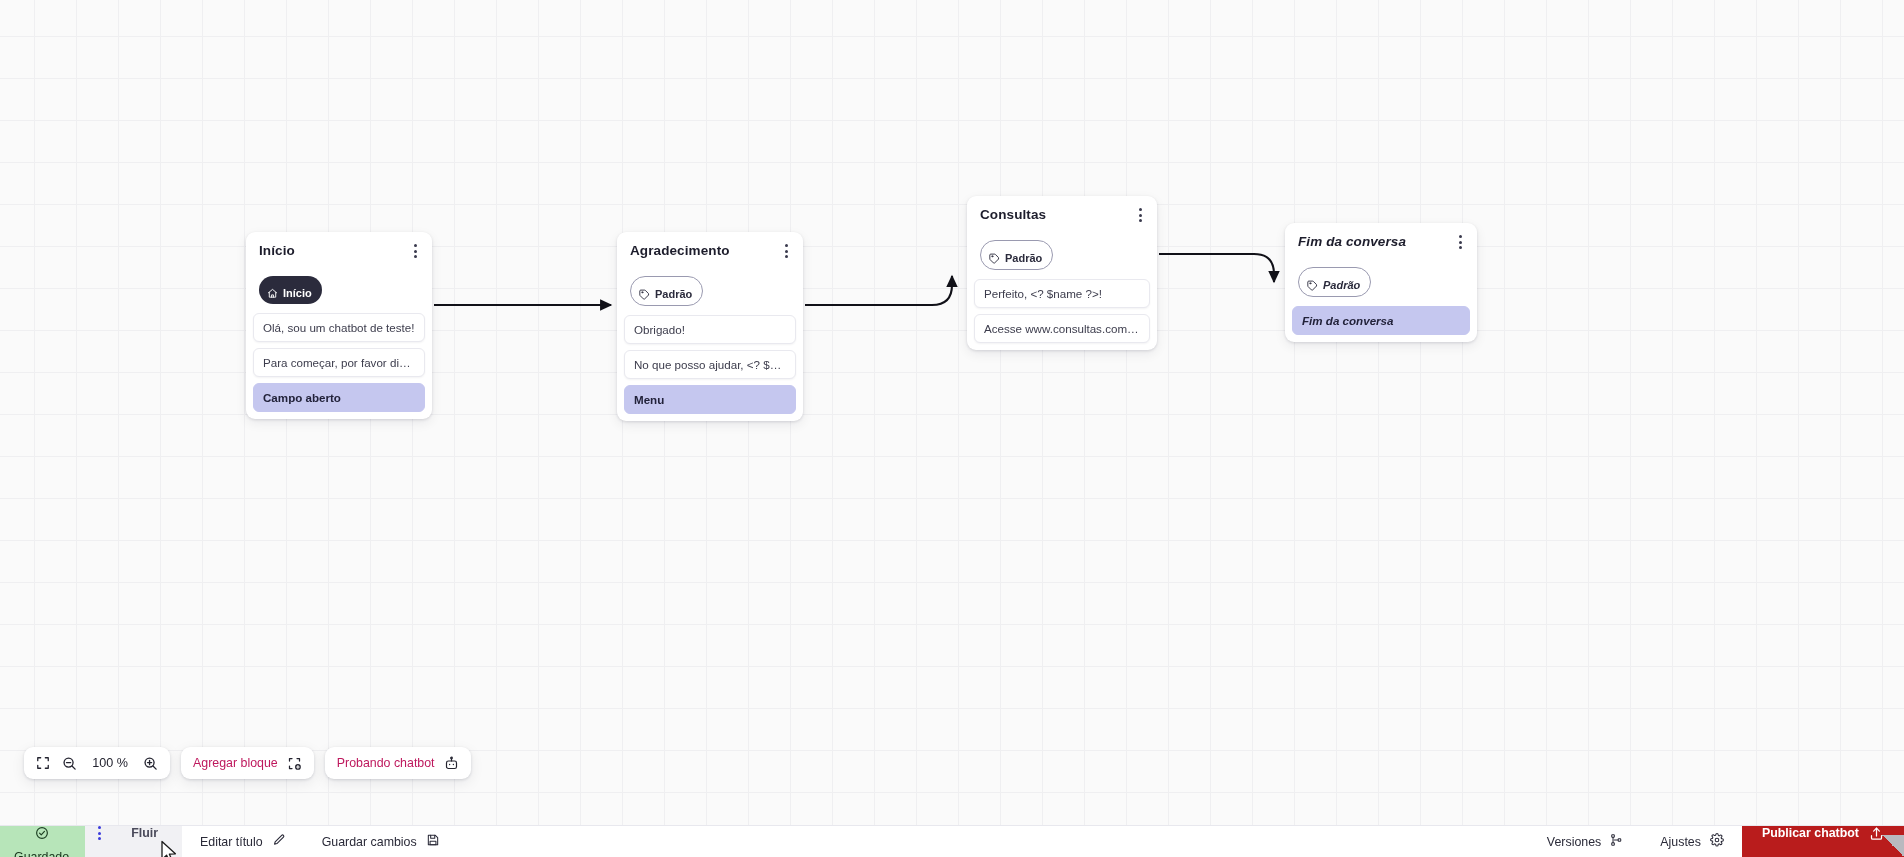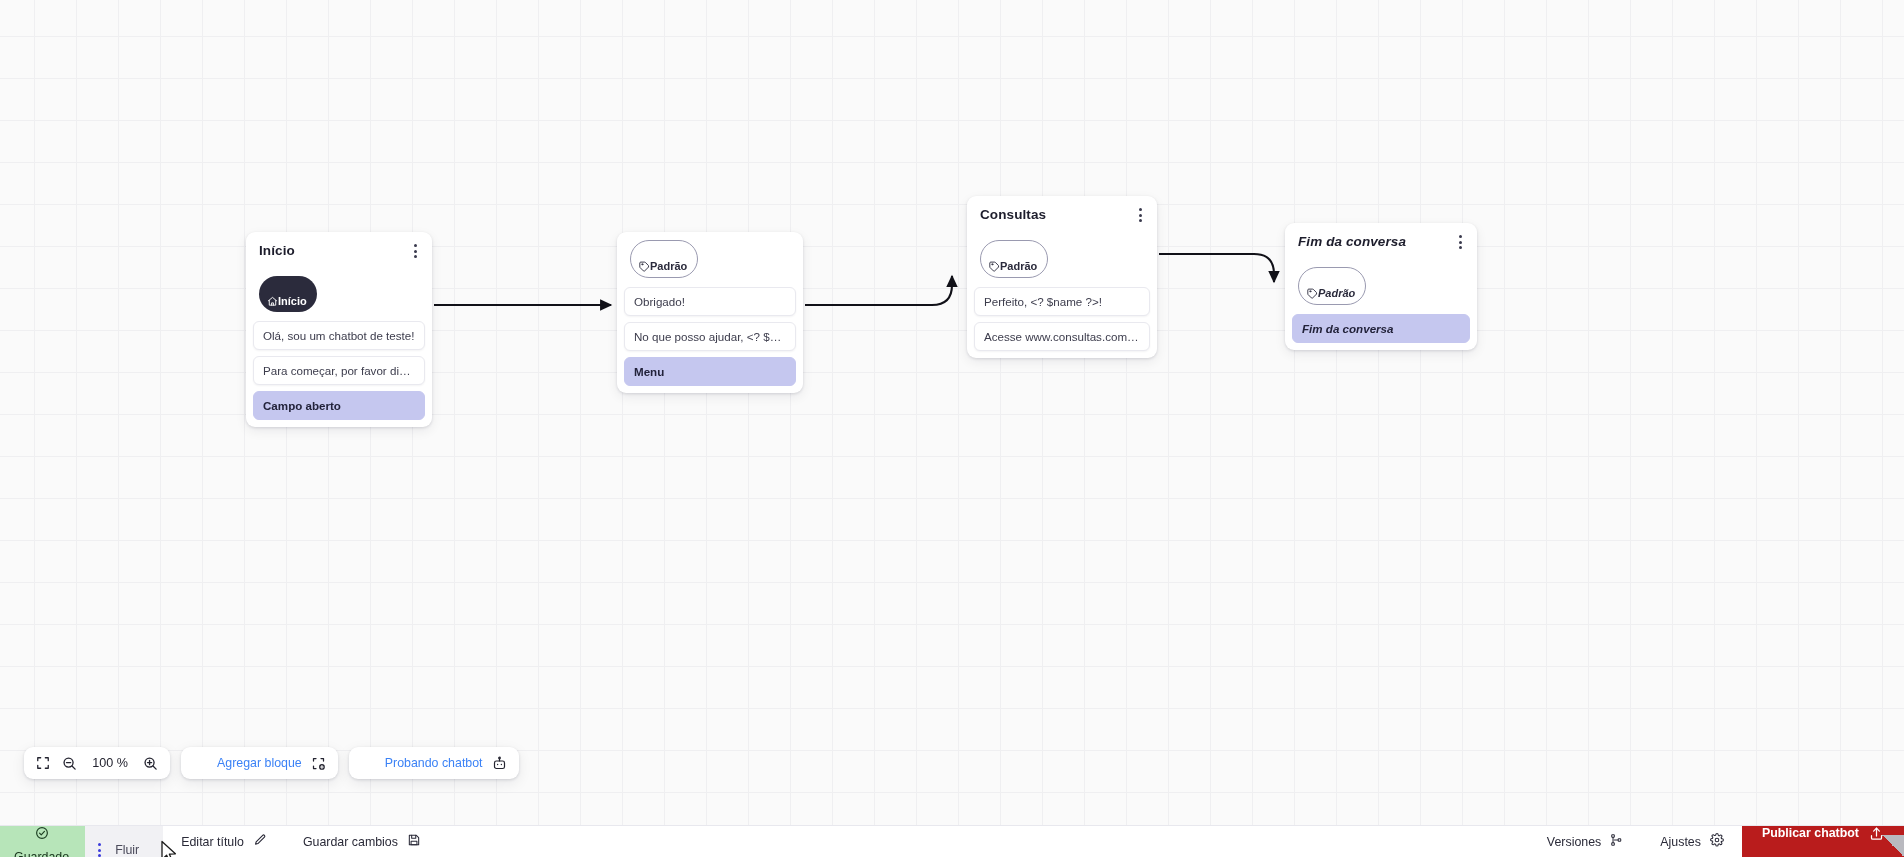--- a/index.html
+++ b/index.html
@@ -42,23 +42,23 @@
   }
   .kebab {
     position: absolute; right: 9px; top: 10px;
     width: 16px; height: 18px; cursor: pointer;
     display: flex; flex-direction: column; align-items: center; justify-content: center; gap: 2.5px;
   }
   .kebab i { display: block; width: 3px; height: 3px; border-radius: 50%; background: #3a3a4d; }
 
   .badge-row { padding: 0 13px 0 13px; margin-top: 8px; }
   .badge {
-    display: inline-flex; align-items: center; 
+    display: inline-flex; align-items: center; gap: 5px;
     font-size: 11px; font-weight: 700; line-height: 1;
-    padding: 20px 10px 5px 8px; border-radius: 999px;
+    padding: 12px 10px 5px 8px; border-radius: 999px;
     white-space: nowrap;
   }
   .badge.dark { background: #2b2b3c; color: #ffffff; }
   .badge.outline { background: #ffffff; color: #2b2b3c; border: 1.2px solid #9a9ab0; }
   .badge svg { display: block; }
 
   .node-body { margin-top: 9px; padding: 0 7px; display: flex; flex-direction: column; gap: 6px; }
   .msg {
     background: #ffffff;
     border: 1px solid #e9e9ef;
@@ -87,40 +87,40 @@
     z-index: 5;
   }
   .tb-group {
     background: #ffffff; border-radius: 9px;
     box-shadow: 0 1px 3px rgba(16,18,40,.14), 0 4px 14px rgba(16,18,40,.08);
     height: 32px; display: flex; align-items: center;
     padding: 0 12px; gap: 12px;
   }
   .tb-btn {
     display: flex; align-items: center; gap: 9px; cursor: pointer;
-    font-size: 12.4px; color: #3b82f6; white-space: nowrap; margin-left: 24px;
+    font-size: 12.4px; color: #be185d; white-space: nowrap;
   }
   .tb-ico { display: flex; align-items: center; justify-content: center; cursor: pointer; }
   .zoom-val { font-size: 12.6px; color: #23232f; min-width: 42px; text-align: center; }
 
   
   #statusbar {
     position: absolute; left: 0; bottom: 0; width: 1904px; height: 32px;
     background: #ffffff; border-top: 1px solid #e8e8ee;
     display: flex; align-items: stretch; font-size: 12.4px; color: #2a2a38;
   }
   #saved-chip {
     display: flex; align-items: center; gap: 7px;
     background: #b7e5b9; color: #16331a; padding: 0 16px 0 14px; font-weight: 400;
     white-space: nowrap;
     flex-direction: column;
   }
   #flow-tab {
-    display: flex; align-items: flex-end; gap: 14px;
-    background: #f1f1f4; padding: 0 24px 0 13px; color: #4a4a5a; font-weight: 400;
+    display: flex; align-items: flex-start; gap: 30px;
+    background: #f1f1f4; padding: 0 24px 0 13px; color: #4a4a5a; font-weight: 700;
     position: relative; cursor: pointer;
   }
   #flow-tab .dots { display: flex; flex-direction: column; gap: 2.5px; }
   #flow-tab .dots i { width: 3px; height: 3px; border-radius: 50%; background: #3b3bdc; display: block; }
   .sb-btn {
     display: flex; align-items: center; gap: 9px; padding: 0 18px; cursor: pointer;
     white-space: nowrap;
   }
   #sb-right { margin-left: auto; display: flex; align-items: stretch; }
   #publish-btn {
@@ -178,20 +178,28 @@
         </span>
       </div>
       <div class="node-body">
         <div class="msg">Olá, sou um chatbot de teste!</div>
         <div class="msg">Para começar, por favor digite o ...</div>
         <div class="msg accent">Campo aberto</div>
       </div>
     </div>
 
     <div class="node" id="node-agradecimento">
+      <div class="node-head">
+        <div class="node-title">Agradecimento</div>
+        <div class="kebab">
+            <i></i>
+            <i></i>
+            <i></i>
+          </div>
+      </div>
       <div class="badge-row">
         <span class="badge outline">
           <svg width="11" height="11" viewBox="0 0 24 24" fill="none" stroke="#2b2b3c" stroke-width="2" stroke-linecap="round" stroke-linejoin="round">
             <path d="M20.6 13.4 12.4 21.6a2 2 0 0 1-2.8 0L2.4 14.4a2 2 0 0 1-.6-1.4V4.4a2 2 0 0 1 2-2h8.6a2 2 0 0 1 1.4.6l6.8 6.8a2 2 0 0 1 0 2.8z"></path>
             <circle cx="7.2" cy="7.2" r="1.3"></circle>
           </svg>
           <span>Padrão</span>
         </span>
       </div>
       <div class="node-body">

